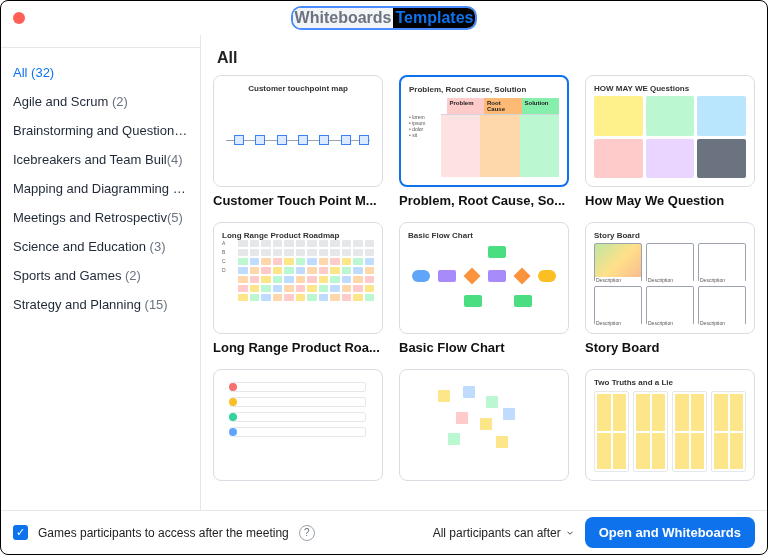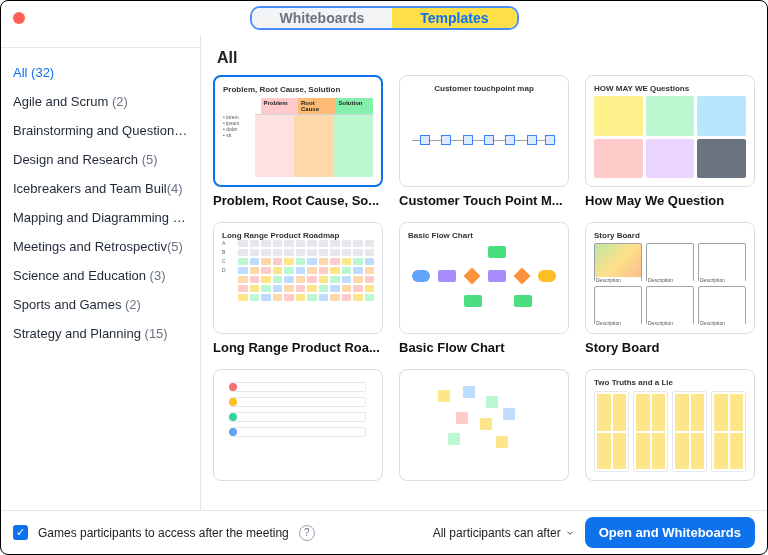--- a/index.html
+++ b/index.html
@@ -1,23 +1,23 @@
 <!DOCTYPE html>
 <html><head>
 <meta charset="utf-8">
 <style>
   * { box-sizing: border-box; margin: 0; padding: 0; }
   html, body { width: 768px; height: 555px; font-family: -apple-system, BlinkMacSystemFont, "Segoe UI", Arial, sans-serif; font-size: 13px; color: #222; background: #fff; }
   .window { width: 768px; height: 555px; border: 1px solid #000; border-radius: 8px; display: flex; flex-direction: column; overflow: hidden; }
   .titlebar { height: 34px; position: relative; display: flex; align-items: center; justify-content: center; }
   .close-dot { position: absolute; left: 12px; top: 11px; width: 12px; height: 12px; border-radius: 50%; background: #ff5f57; }
   .tabs { display: flex; border: 2px solid #4a8cff; border-radius: 10px; overflow: hidden; height: 24px; }
-  .tab { padding: 0 28px; display: flex; align-items: center; font-size: 14px; font-weight: 600; cursor: pointer; }
+  .tab { padding: 0 2px; display: flex; align-items: center; font-size: 16px; font-weight: 600; cursor: pointer; }
   .tab.inactive { background: #f3f4f6; color: #6b7280; }
-  .tab.active { background: #fde047; color: #0e72ed; }
+  .tab.active { background: #000000; color: #0e72ed; }
   .body { flex: 1; display: flex; min-height: 0; }
   .sidebar { width: 200px; border-right: 1px solid #e5e7eb; display: flex; flex-direction: column; padding-top: 6px; }
   .searchrow { display: flex; align-items: center; gap: 6px; padding: 6px 8px; }
   .searchbox { flex: 1; display: flex; align-items: center; gap: 6px; border: 1px solid #d1d5db; border-radius: 8px; padding: 5px 8px; color: #6b7280; background: #fff; }
   .searchbox input { border: none; outline: none; flex: 1; font-size: 12px; color: #111; background: transparent; }
   .searchbox input::placeholder { color: #9aa0a6; }
   .refresh { width: 20px; height: 20px; display: flex; align-items: center; justify-content: center; color: #6b7280; cursor: pointer; }
   .divider { height: 1px; background: #e5e7eb; margin: 6px 0; }
   .catlist { padding: 4px 10px; overflow: hidden; }
   .cat { padding: 7px 2px; font-size: 13px; color: #1f2937; cursor: pointer; white-space: nowrap; overflow: hidden; text-overflow: ellipsis; }
@@ -94,68 +94,67 @@
   </div>
 
   <div class="body">
 
     <div class="sidebar">
       <div class="divider"></div>
       <div class="catlist">
         <div class="cat active"><span>All</span> <span class="count">(32)</span></div>
         <div class="cat"><span>Agile and Scrum</span> <span class="count">(2)</span></div>
         <div class="cat"><span>Brainstorming and Question</span><span class="count">(1)</span></div>
-        <div class="cat"><span>Design and Research</span> <span class="count">(5)</span></div>
         <div class="cat"><span>Icebreakers and Team Buil</span><span class="count">(4)</span></div>
         <div class="cat"><span>Mapping and Diagramming</span> <span class="count">(4)</span></div>
         <div class="cat"><span>Meetings and Retrospectiv</span><span class="count">(5)</span></div>
         <div class="cat"><span>Science and Education</span> <span class="count">(3)</span></div>
         <div class="cat"><span>Sports and Games</span> <span class="count">(2)</span></div>
         <div class="cat"><span>Strategy and Planning</span> <span class="count">(15)</span></div>
       </div>
     </div>
 
     <div class="main">
       <div class="mainhead">All</div>
       <div class="grid">
-
-        <div class="card selected">
-          <div class="thumb">
-            <div class="thumbtitle">Problem, Root Cause, Solution</div>
-            <div class="t1-head">
-              <div class="t1-notes"></div>
-              <div style="background:#fecaca">Problem</div>
-              <div style="background:#fdba74">Root Cause</div>
-              <div style="background:#86efac">Solution</div>
-            </div>
-            <div class="t1-rows">
-              <div class="t1-notes">• lorem<br>• ipsum<br>• dolor<br>• sit</div>
-              <div class="t1-col" style="background:#fee2e2"></div>
-              <div class="t1-col" style="background:#fed7aa"></div>
-              <div class="t1-col" style="background:#bbf7d0"></div>
-            </div>
-          </div>
-          <div class="cardtitle">Problem, Root Cause, So...</div>
-        </div>
 
         <div class="card">
           <div class="thumb">
             <div class="thumbtitle" style="text-align:center">Customer touchpoint map</div>
             <div class="t2">
               <div class="t2-line"></div>
               <div class="t2-pt" style="left:8%"></div>
               <div class="t2-pt" style="left:22%"></div>
               <div class="t2-pt" style="left:36%"></div>
               <div class="t2-pt" style="left:50%"></div>
               <div class="t2-pt" style="left:64%"></div>
               <div class="t2-pt" style="left:78%"></div>
               <div class="t2-pt" style="left:90%"></div>
             </div>
           </div>
           <div class="cardtitle">Customer Touch Point M...</div>
+        </div>
+
+        <div class="card selected">
+          <div class="thumb">
+            <div class="thumbtitle">Problem, Root Cause, Solution</div>
+            <div class="t1-head">
+              <div class="t1-notes"></div>
+              <div style="background:#fecaca">Problem</div>
+              <div style="background:#fdba74">Root Cause</div>
+              <div style="background:#86efac">Solution</div>
+            </div>
+            <div class="t1-rows">
+              <div class="t1-notes">• lorem<br>• ipsum<br>• dolor<br>• sit</div>
+              <div class="t1-col" style="background:#fee2e2"></div>
+              <div class="t1-col" style="background:#fed7aa"></div>
+              <div class="t1-col" style="background:#bbf7d0"></div>
+            </div>
+          </div>
+          <div class="cardtitle">Problem, Root Cause, So...</div>
         </div>
 
         <div class="card">
           <div class="thumb">
             <div class="thumbtitle">HOW MAY WE Questions</div>
             <div class="t4">
               <div style="background:#fef08a"></div>
               <div style="background:#bbf7d0"></div>
               <div style="background:#bae6fd"></div>
               <div style="background:#fecaca"></div>

